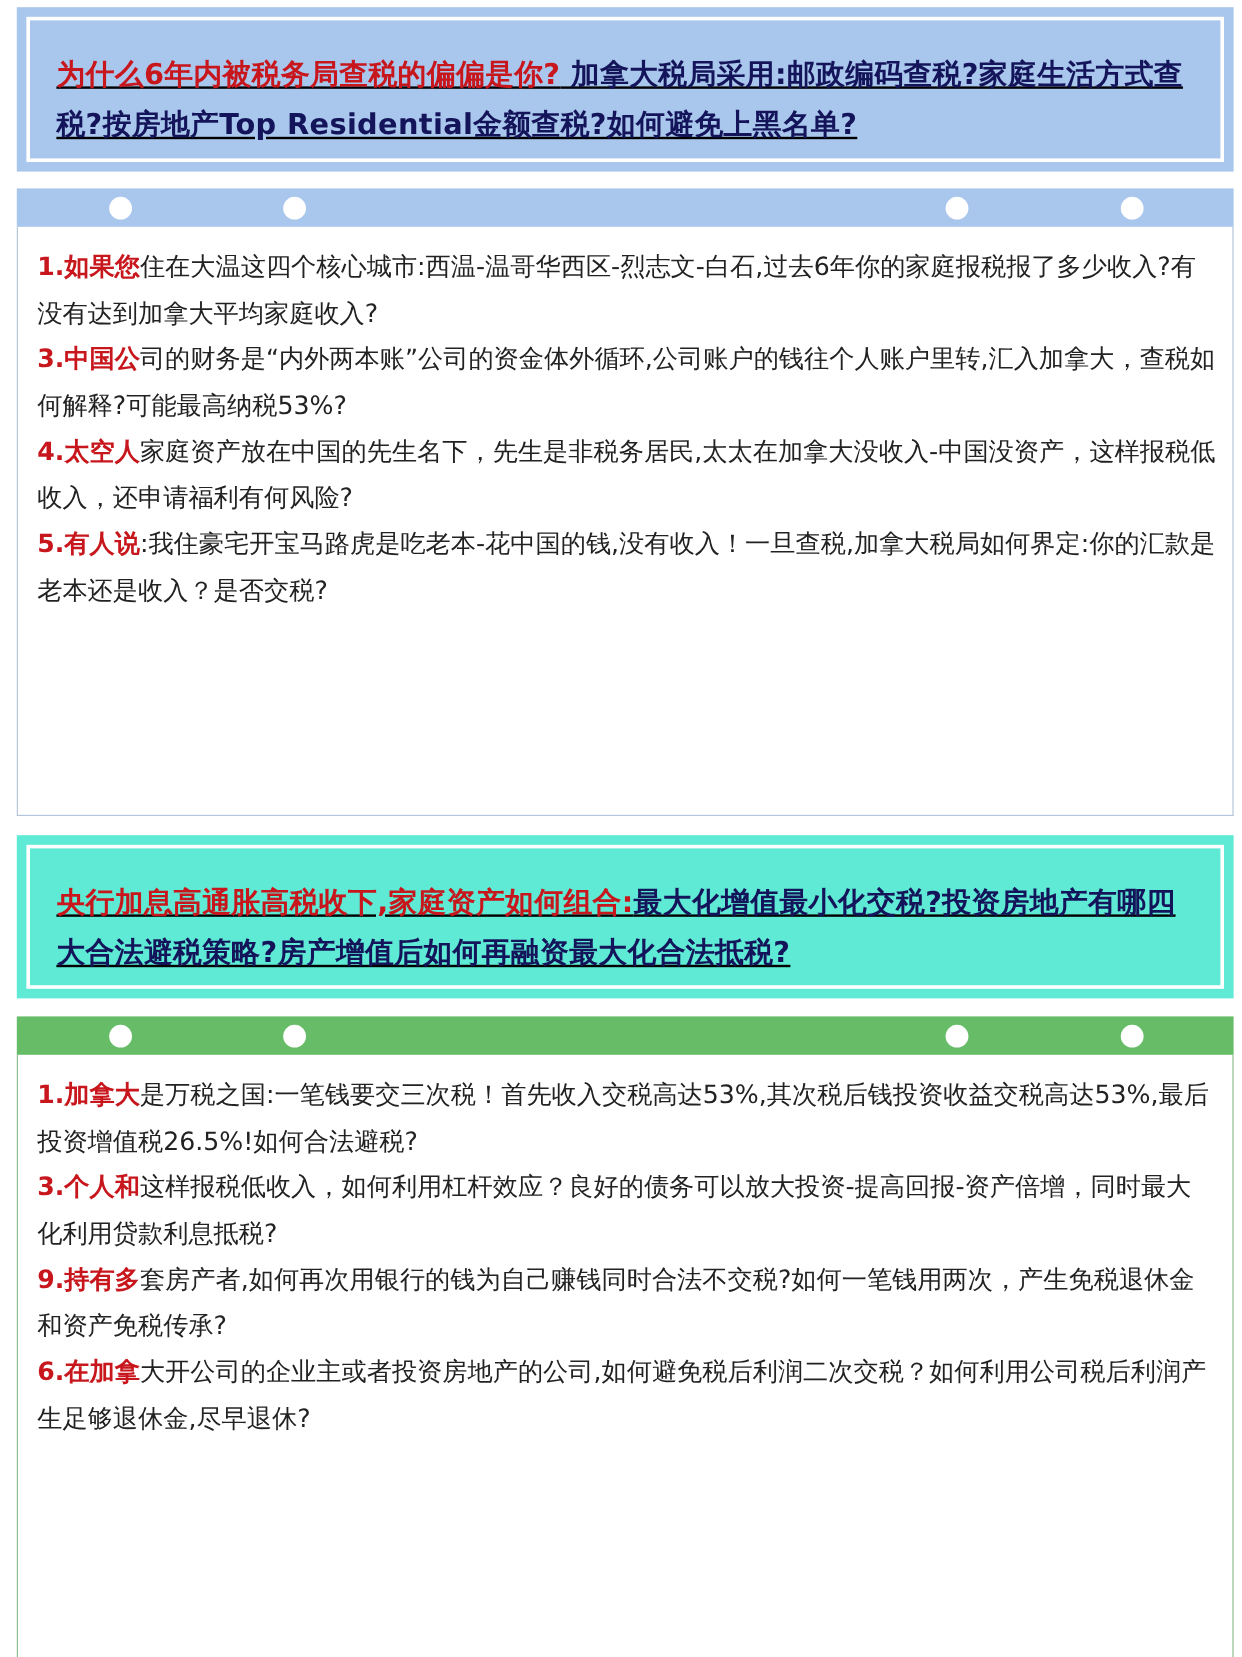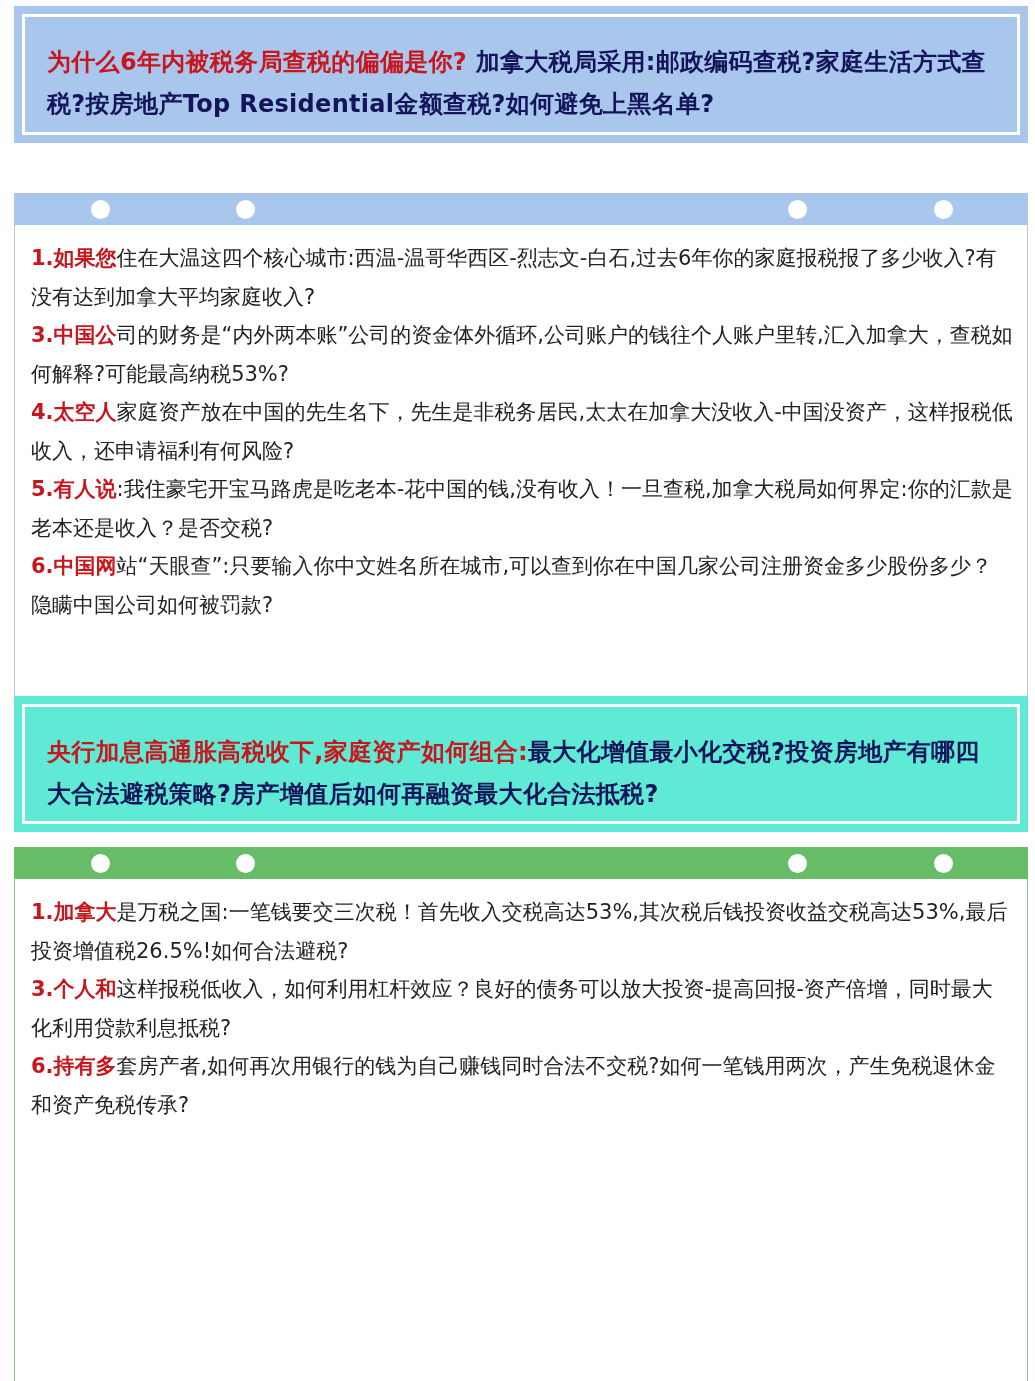--- a/index.html
+++ b/index.html
@@ -1,31 +1,31 @@
 <!DOCTYPE html>
 <html><head>
 <meta charset="utf-8">
 <style>
   html, body { margin: 0; padding: 0; background: #ffffff; }
   body { width: 1035px; height: 1381px; position: relative; overflow: hidden;
          font-family: "DejaVu Sans", "Liberation Sans", sans-serif; }
   .banner { position: absolute; left: 14px; width: 1014px; box-sizing: border-box; padding: 8px; }
   .banner-inner { box-sizing: border-box; height: 100%; border: 3px solid #ffffff;
-                  padding: 24px 20px 0 22px; }
+                  padding: 24px 20px 0 22px; text-decoration: underline; }
   .banner-text { font-size: 24px; font-weight: bold; line-height: 42px; color: #14145a; margin: 0; letter-spacing: 0.3px; }
   .red { color: #c8161d; }
   .card { position: absolute; left: 14px; width: 1014px; box-sizing: border-box; }
   .strip { position: relative; height: 32px; }
   .dot { position: absolute; top: 7px; width: 19px; height: 19px; border-radius: 50%; background: #ffffff; }
   .card-body { box-sizing: border-box; background: #ffffff; padding: 14px 14px 0 16px; }
   .item { margin: 0; font-size: 21px; line-height: 38.5px; color: #222222; }
   .item .lead { color: #c8161d; font-weight: bold; }
 
   #banner1 { top: 6px; height: 137px; background: #a9c6ec; }
-  #card1 { top: 157px; height: 523px; margin-top: 36px; }
+  #card1 { top: 157px; height: 523px; }
   #card1 .strip { background: #a9c6ec; }
   #card1 .card-body { height: 491px; border: 1px solid #b5c5da; border-top: none; }
 
   #banner2 { top: 696px; height: 136px; background: #5eead4; }
   #card2 { top: 847px; height: 524px; }
   #card2 .strip { background: #67bd67; }
   #card2 .card-body { height: 616px; border: 1px solid #8fbf8f; border-top: none; }
 </style>
 </head>
 <body>
@@ -41,35 +41,35 @@
     <span class="dot" style="left:77px"></span>
     <span class="dot" style="left:222px"></span>
     <span class="dot" style="left:774px"></span>
     <span class="dot" style="left:920px"></span>
   </div>
   <div class="card-body">
     <p class="item"><span class="lead">1.如果您</span><span>住在大温这四个核心城市:西温-温哥华西区-烈志文-白石,过去6年你的家庭报税报了多少收入?有没有达到加拿大平均家庭收入?</span></p>
     <p class="item"><span class="lead">3.中国公</span><span>司的财务是“内外两本账”公司的资金体外循环,公司账户的钱往个人账户里转,汇入加拿大，查税如何解释?可能最高纳税53%?</span></p>
     <p class="item"><span class="lead">4.太空人</span><span>家庭资产放在中国的先生名下，先生是非税务居民,太太在加拿大没收入-中国没资产，这样报税低收入，还申请福利有何风险?</span></p>
     <p class="item"><span class="lead">5.有人说</span><span>:我住豪宅开宝马路虎是吃老本-花中国的钱,没有收入！一旦查税,加拿大税局如何界定:你的汇款是老本还是收入？是否交税?</span></p>
-    <p class="item"><span class="lead">6.中国网</span><span>站“天眼查”:只要输入你中文姓名所在城市,可以查到你在中国几家公司注册资金多少股份多少？隐瞒中国公司如何被罚款?</span></p>
   </div>
 </div>
 
 <div id="banner2" class="banner">
   <div class="banner-inner">
     <p class="banner-text"><span class="red">央行加息高通胀高税收下,家庭资产如何组合:</span><span>最大化增值最小化交税?投资房地产有哪四大合法避税策略?房产增值后如何再融资最大化合法抵税?</span></p>
   </div>
 </div>
 
 <div id="card2" class="card">
   <div class="strip">
     <span class="dot" style="left:77px"></span>
     <span class="dot" style="left:222px"></span>
     <span class="dot" style="left:774px"></span>
     <span class="dot" style="left:920px"></span>
   </div>
   <div class="card-body">
     <p class="item"><span class="lead">1.加拿大</span><span>是万税之国:一笔钱要交三次税！首先收入交税高达53%,其次税后钱投资收益交税高达53%,最后投资增值税26.5%!如何合法避税?</span></p>
     <p class="item"><span class="lead">3.个人和</span><span>这样报税低收入，如何利用杠杆效应？良好的债务可以放大投资-提高回报-资产倍增，同时最大化利用贷款利息抵税?</span></p>
-    <p class="item"><span class="lead">6.持有多</span><span>套房产者,如何再次用银行的钱为自己赚钱同时合法不交税?如何一笔钱用两次，产生免税退休金和资产免税传承?</span></p>
+    <p class="item"><span class="lead">9.持有多</span><span>套房产者,如何再次用银行的钱为自己赚钱同时合法不交税?如何一笔钱用两次，产生免税退休金和资产免税传承?</span></p>
+    <p class="item"><span class="lead">6.在加拿</span><span>大开公司的企业主或者投资房地产的公司,如何避免税后利润二次交税？如何利用公司税后利润产生足够退休金,尽早退休?</span></p>
   </div>
 </div>
 
 </body></html>

